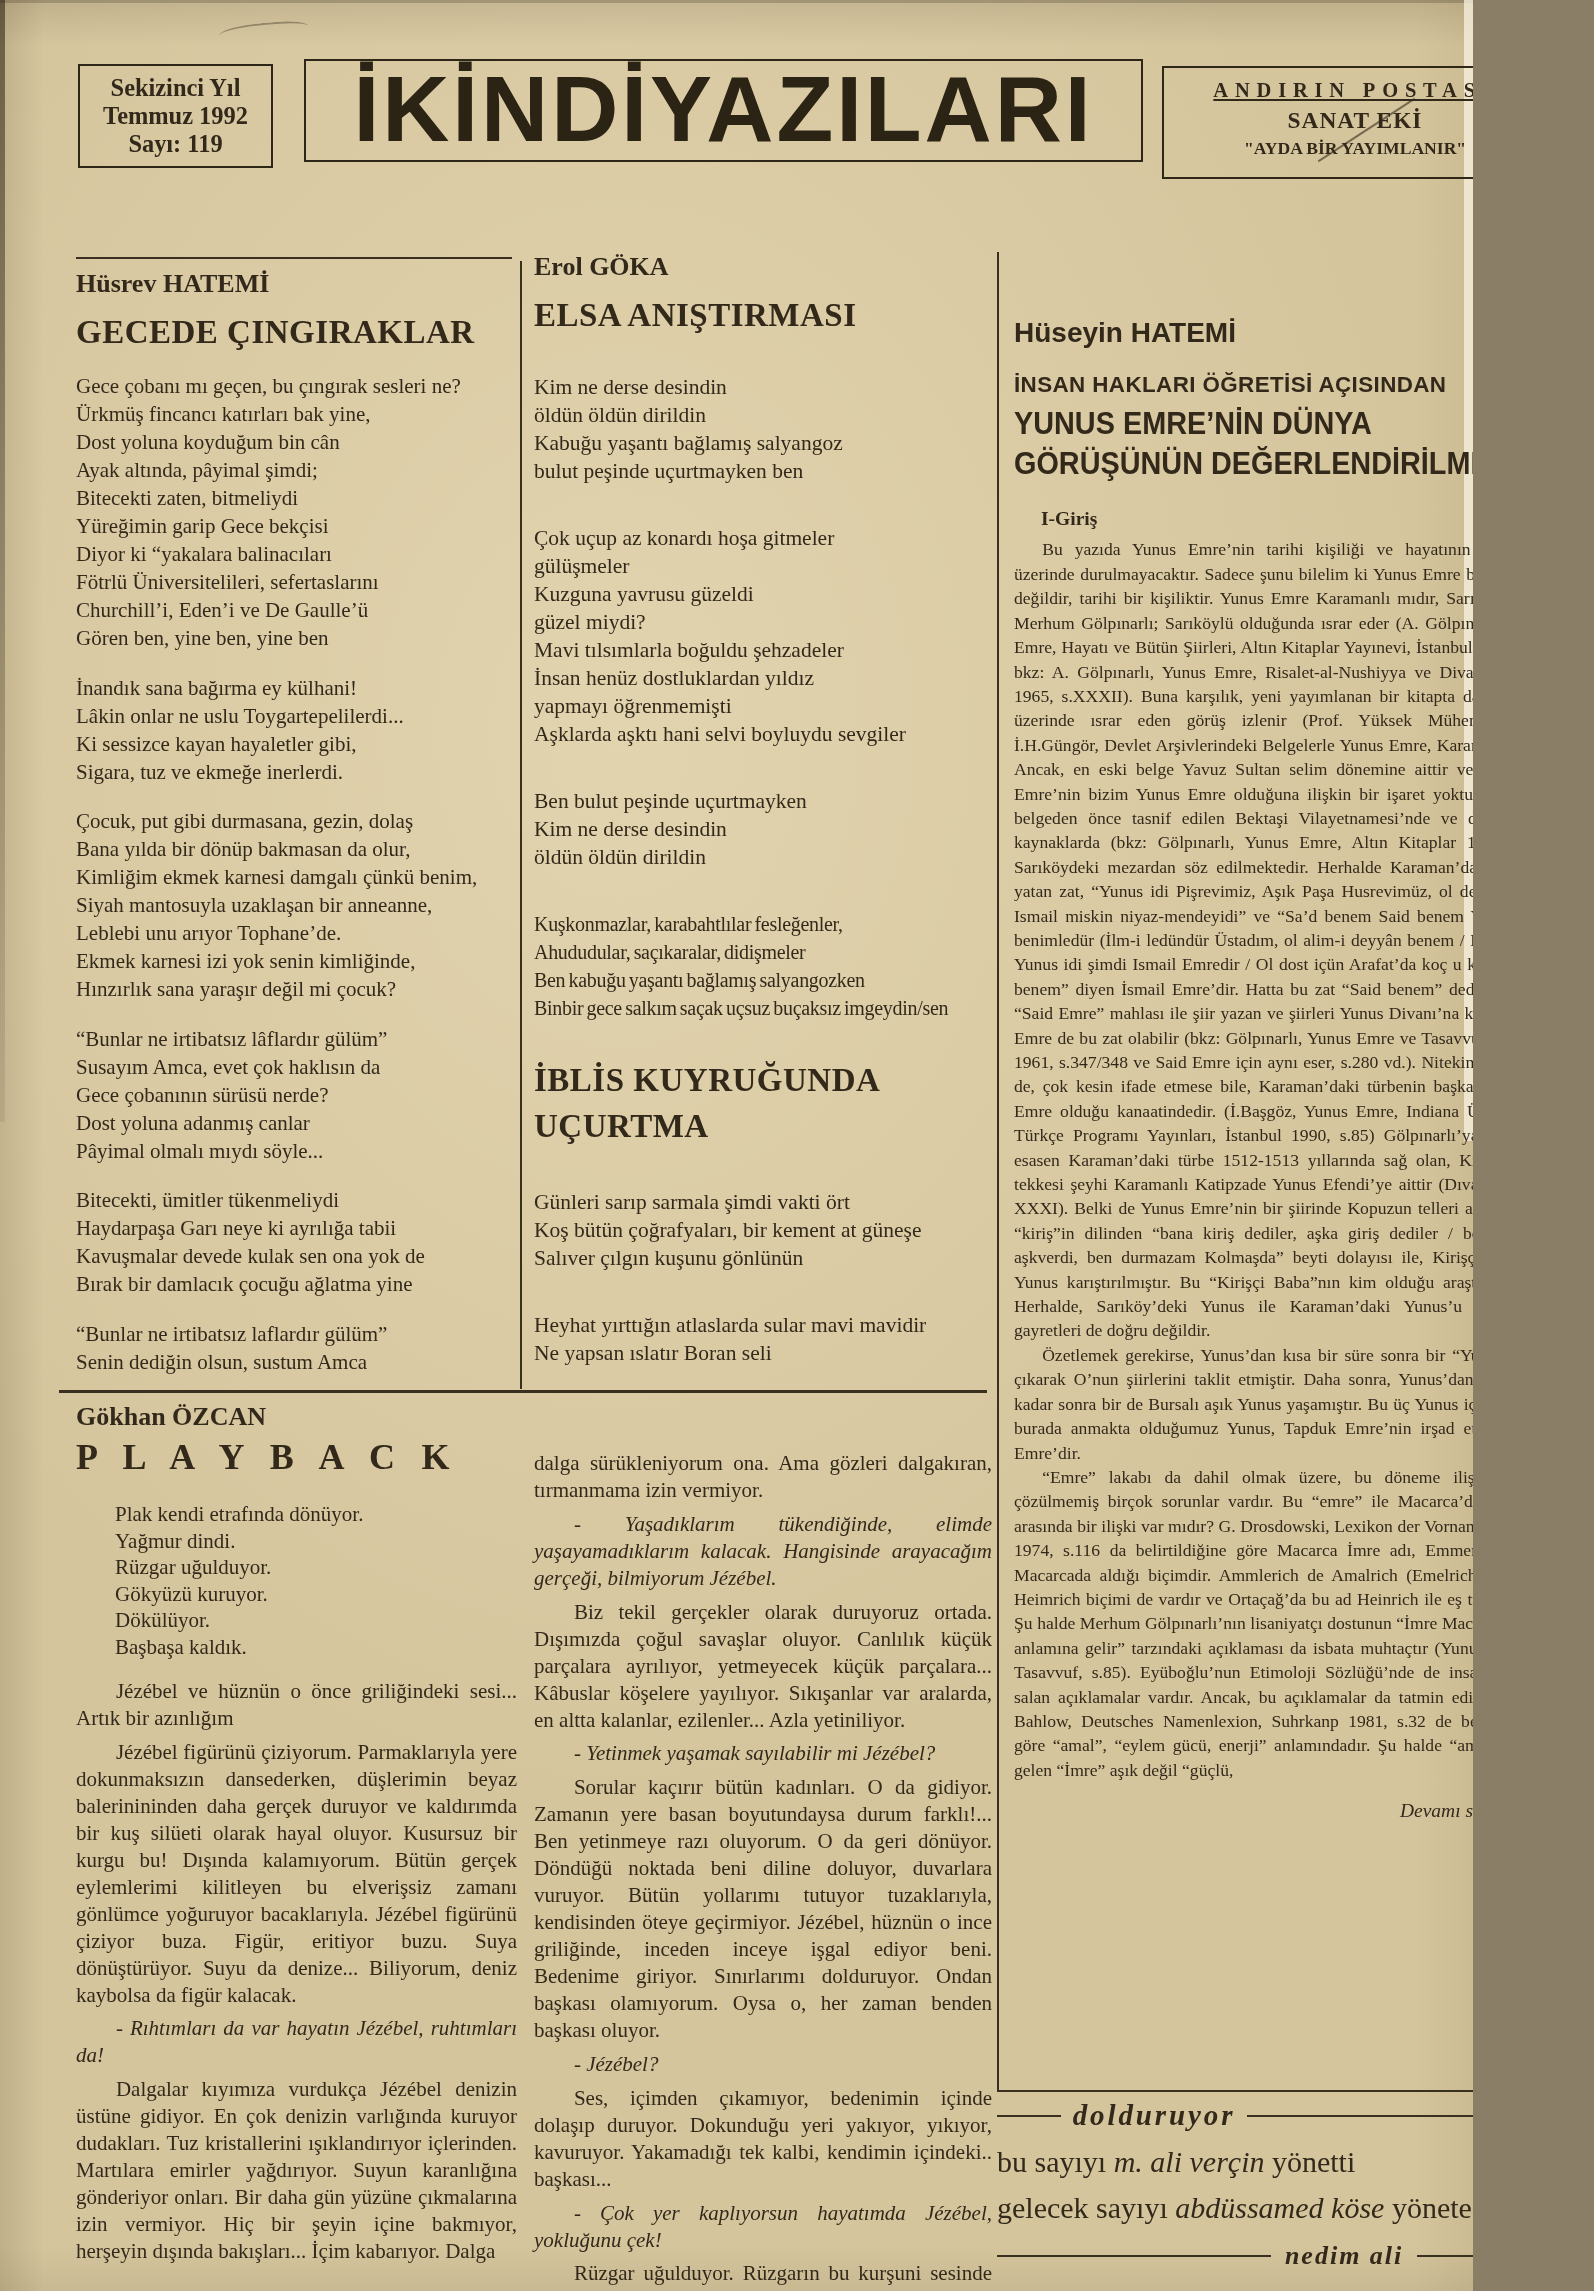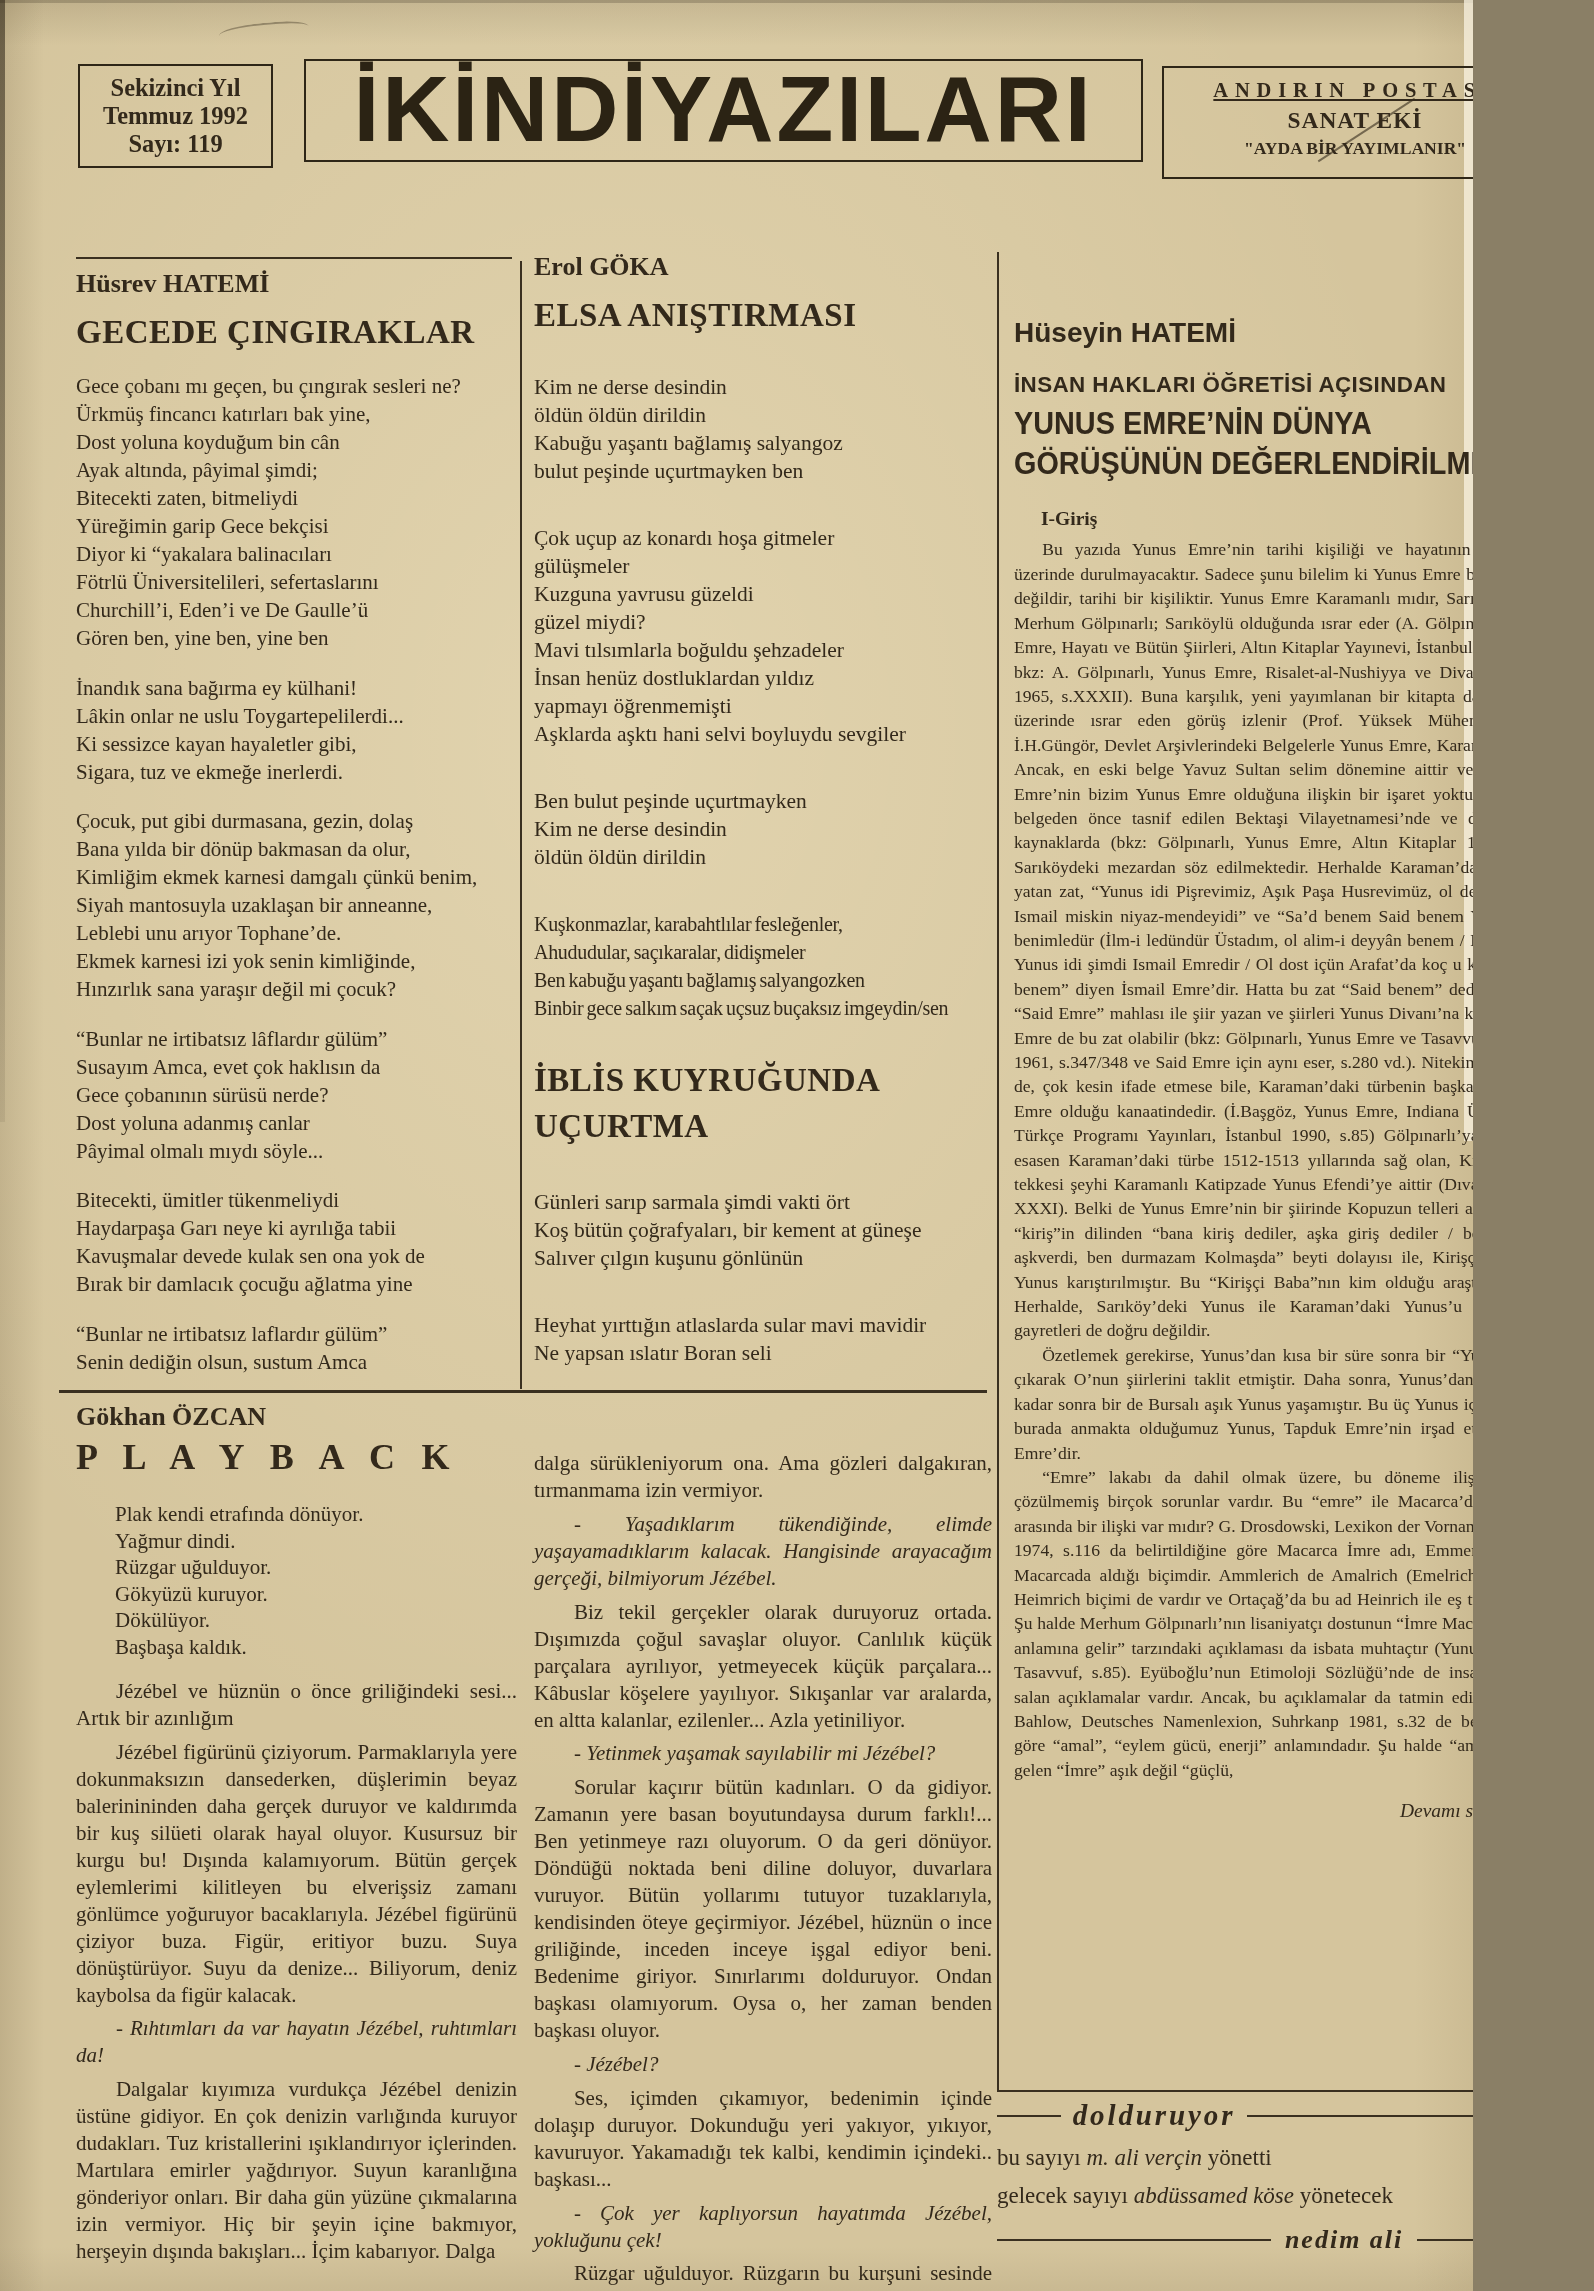--- a/index.html
+++ b/index.html
@@ -65,21 +65,21 @@
   .prose p.first{margin-top:17.6px;}
   .playback-mid{left:534px;top:1404px;width:458px;}
   .pb-continued{font-style:italic;font-size:19.5px;text-align:right;margin-top:7.8px;}
   
   .postscript{left:997px;top:2099px;width:566px;}
   .ps-titlerow{display:flex;align-items:center;}
   .ps-rule{height:2px;background:#3a3020;}
   .ps-rule-l{width:64px;}
   .ps-rule-r{flex:1;}
   .ps-title{font-style:italic;font-weight:700;font-size:29px;letter-spacing:2.9px;margin:0 11.7px;}
-  .ps-line{font-size:23px;margin-top:12.7px;}
+  .ps-line{font-size:30px;margin-top:12.7px;}
   .ps-name{font-style:italic;}
   .ps-sigrow{display:flex;align-items:center;margin-top:15.6px;}
   .sig-rule-l{flex:1;height:2px;background:#3a3020;}
   .sig-rule-r{width:146px;height:2px;background:#3a3020;}
   .ps-sig{font-style:italic;font-weight:700;font-size:26px;letter-spacing:2px;margin:0 13.7px;}
 </style>
 </head>
 <body>
 
 <div class="page">

